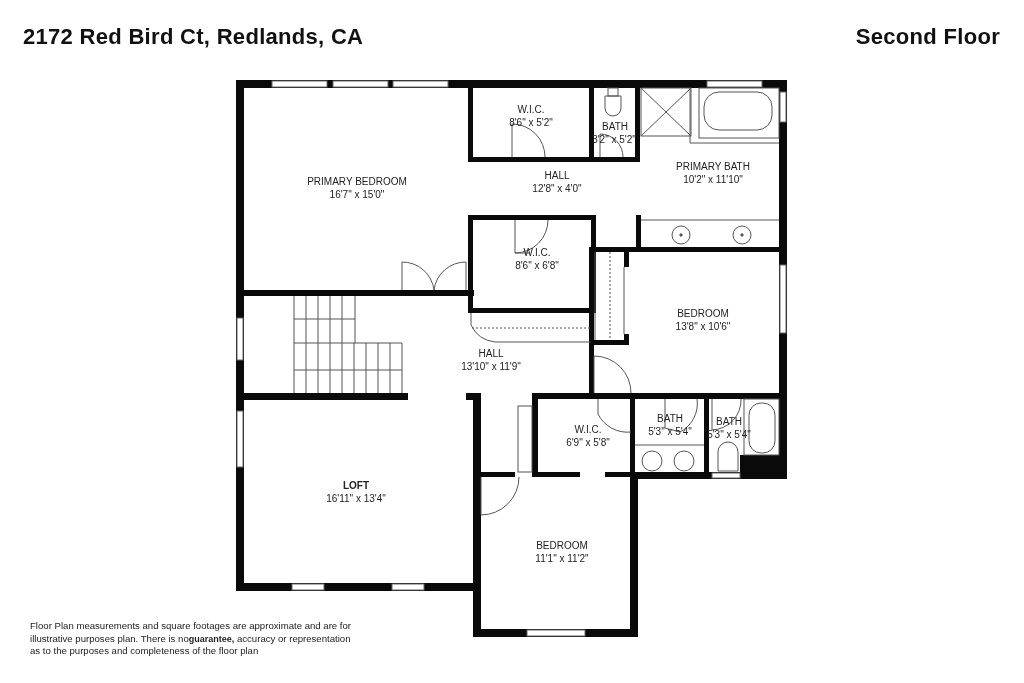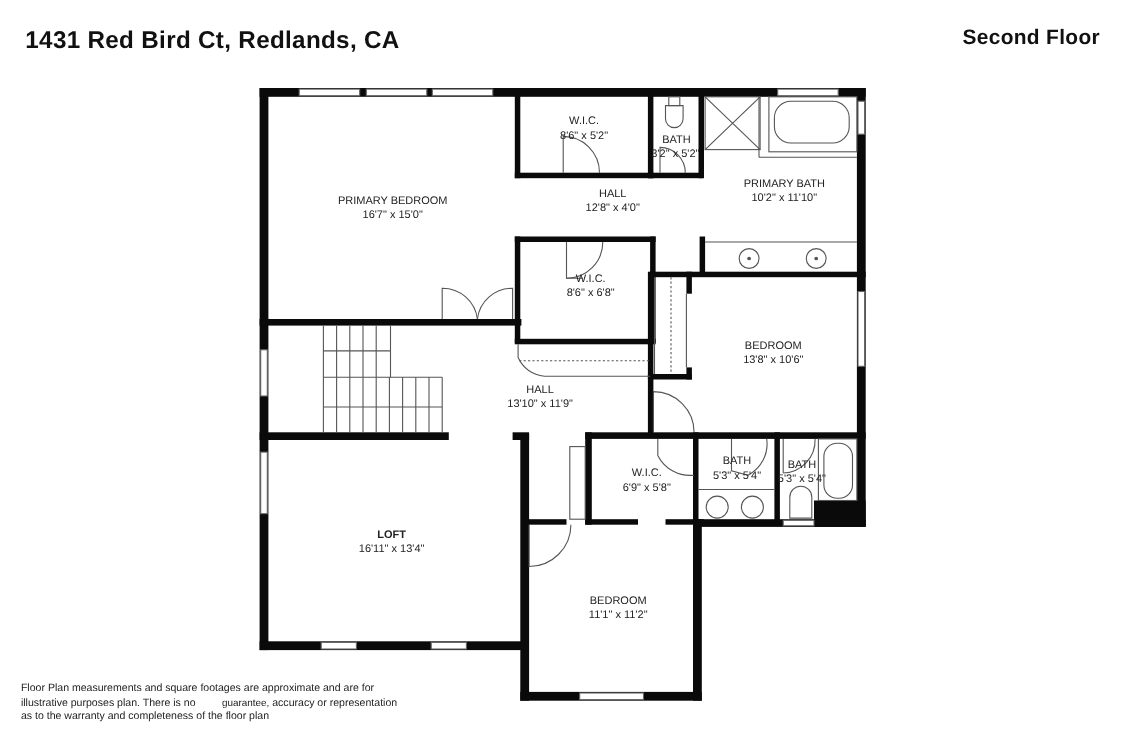--- a/index.html
+++ b/index.html
@@ -1,29 +1,29 @@
 <!DOCTYPE html>
 <html><head>
 <meta charset="utf-8">
 <style>
   html, body { margin: 0; padding: 0; background: #ffffff; }
   body { width: 1024px; height: 683px; position: relative; overflow: hidden; font-family: "Liberation Sans", sans-serif; }
   .title-left { position: absolute; left: 23px; top: 24px; font-size: 22px; font-weight: bold; color: #111; letter-spacing: 0.3px; }
-  .title-right { position: absolute; right: 24px; top: 24px; font-size: 19px; font-weight: bold; color: #111; letter-spacing: 0.3px; }
-  .disclaimer { position: absolute; left: 19px; top: 620px; width: 345px; font-size: 9.6px; line-height: 12.5px; color: #222; }
-  .disclaimer .odd { font-weight: normal; font-size: 9px; margin-left: 24px; }
+  .title-right { position: absolute; right: 24px; top: 24px; font-size: 22px; font-weight: bold; color: #111; letter-spacing: 0.3px; }
+  .disclaimer { position: absolute; left: 30px; top: 620px; width: 345px; font-size: 9.6px; line-height: 12.5px; color: #222; }
+  .disclaimer .odd { font-weight: bold; font-size: 9px; }
   svg.plan { position: absolute; left: 0; top: 0; }
   .room-name { font-size: 10px; fill: #222; text-anchor: middle; font-family: "Liberation Sans", sans-serif; }
   .room-name.bold { font-weight: bold; }
   .room-dim { font-size: 10px; fill: #222; text-anchor: middle; font-family: "Liberation Sans", sans-serif; }
 </style>
 </head>
 <body>
 
-<div class="title-left">1431 Red Bird Ct, Redlands, CA</div>
+<div class="title-left">2172 Red Bird Ct, Redlands, CA</div>
 <div class="title-right">Second Floor</div>
 
 <svg class="plan" width="1024" height="683" viewBox="0 0 1024 683" xmlns="http://www.w3.org/2000/svg">
   <g fill="#0a0a0a">
 
     <rect x="236" y="80" width="551" height="8"></rect>
 
     <rect x="236" y="80" width="8" height="511"></rect>
 
     <rect x="779" y="80" width="8" height="398"></rect>
@@ -226,14 +226,14 @@
     <g>
       <text class="room-name" x="562" y="549">BEDROOM</text>
       <text class="room-dim" x="562" y="562">11'1" x 11'2"</text>
     </g>
   </g>
 </svg>
 
 <div class="disclaimer">
   <div>Floor Plan measurements and square footages are approximate and are for</div>
   <div><span>illustrative purposes plan. There is no</span><span class="odd">guarantee,</span><span> accuracy or representation</span></div>
-  <div>as to the warranty and completeness of the floor plan</div>
+  <div>as to the purposes and completeness of the floor plan</div>
 </div>
 
 </body></html>

